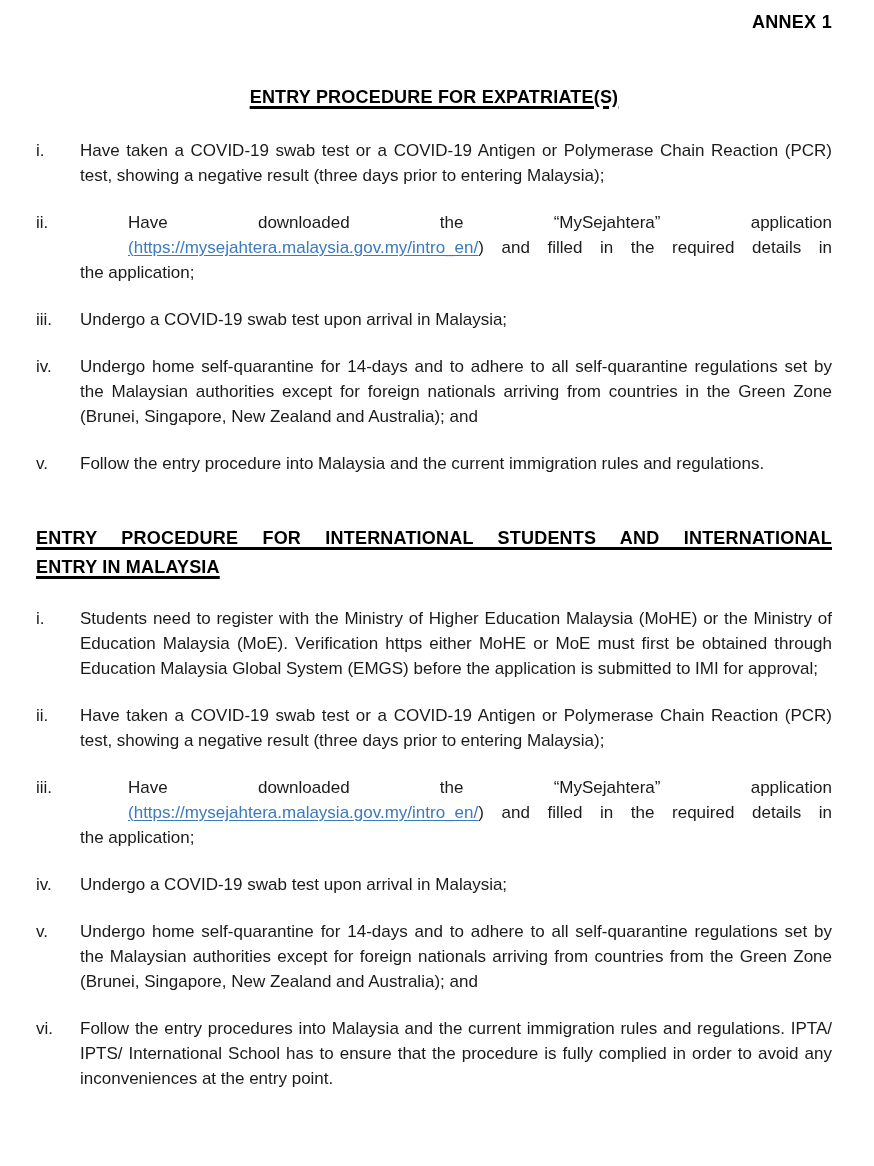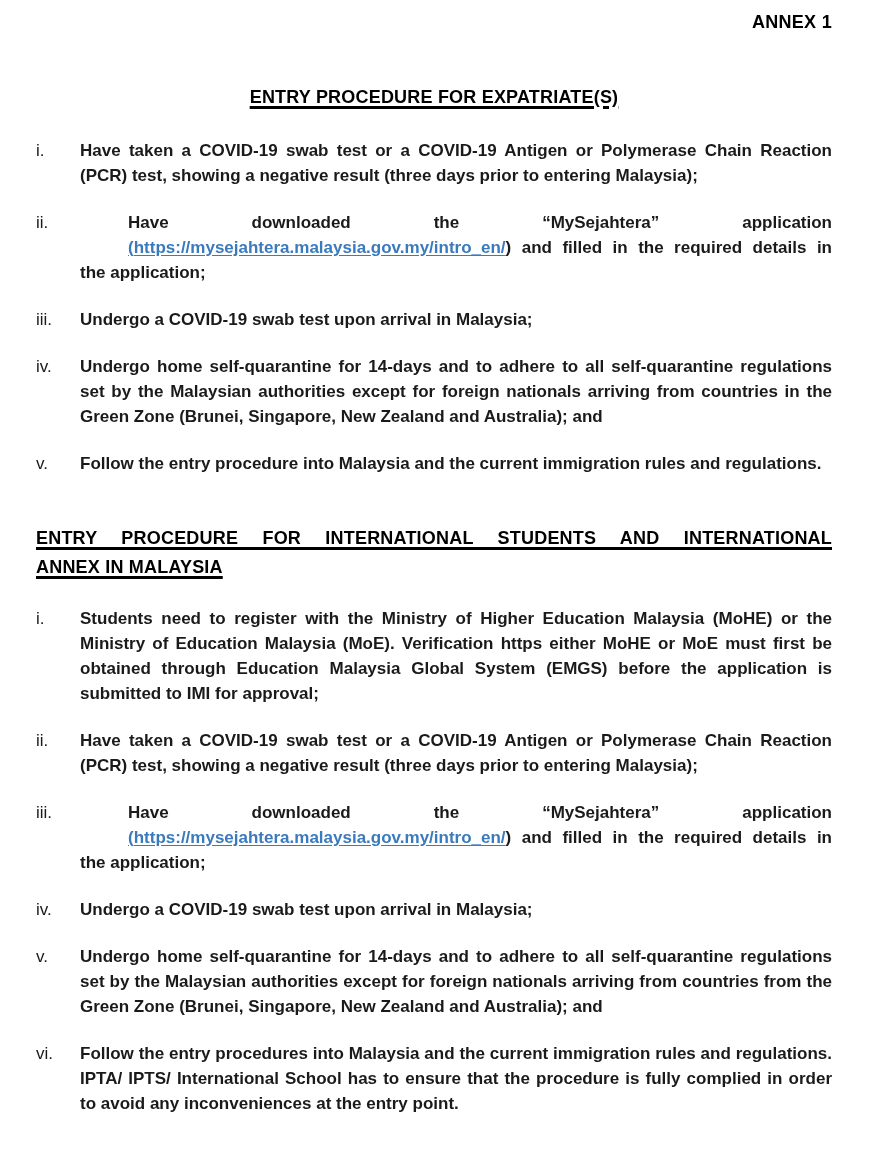--- a/index.html
+++ b/index.html
@@ -58,21 +58,20 @@
   }
   .num{
     flex:none;
     width:44px;
     color:var(--text);
   }
   .itext{
     flex:1;
     text-align:justify;
     color:var(--text);
-    font-weight:bold;
   }
   .jline{
     text-align:justify;
     text-align-last:justify;
     margin-left:48px;
   }
   .doclink,.link-paren{
     color:var(--link);
     text-decoration:underline;
     text-decoration-color:var(--link);
@@ -118,21 +117,21 @@
 
     <div class="item">
       <div class="num">v.</div>
       <div class="itext">Follow the entry procedure into Malaysia and the current immigration rules and regulations.</div>
     </div>
 
   </div>
 
   <div class="heading-2-wrap">
     <div class="heading-line stretch">ENTRY PROCEDURE FOR INTERNATIONAL STUDENTS AND INTERNATIONAL</div>
-    <div class="heading-line">ANNEX IN MALAYSIA</div>
+    <div class="heading-line">ENTRY IN MALAYSIA</div>
   </div>
 
   <div class="list">
 
     <div class="item">
       <div class="num">i.</div>
       <div class="itext">Students need to register with the Ministry of Higher Education Malaysia (MoHE) or the Ministry of Education Malaysia (MoE). Verification https either MoHE or MoE must first be obtained through Education Malaysia Global System (EMGS) before the application is submitted to IMI for approval;</div>
     </div>
 
     <div class="item">

